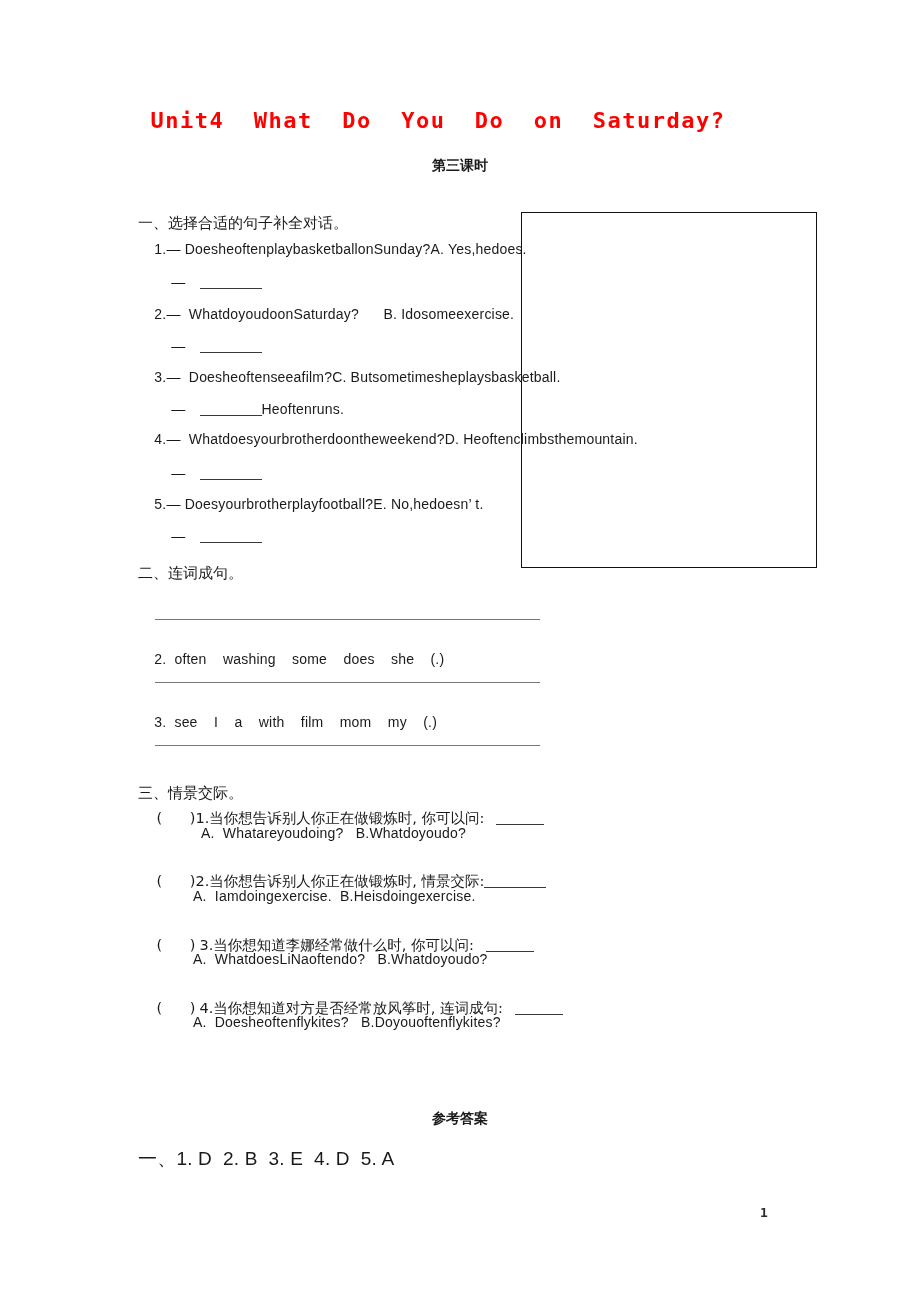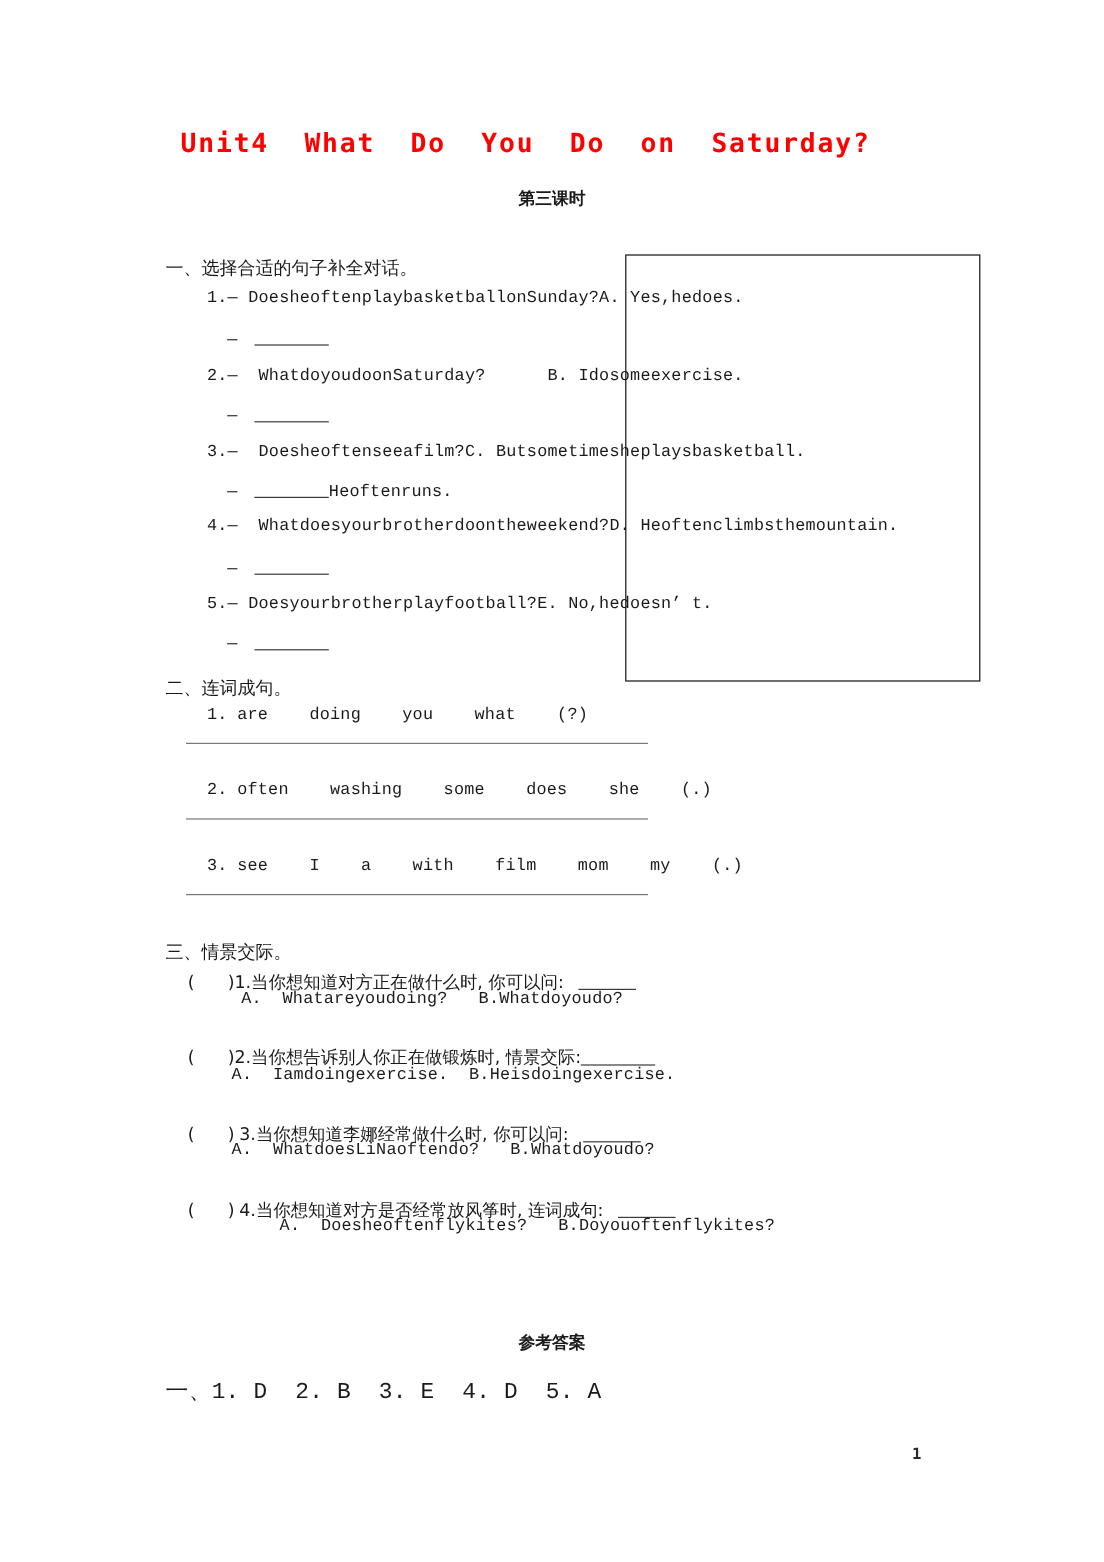--- a/index.html
+++ b/index.html
@@ -46,21 +46,21 @@
     font-weight: bold;
     color: #1a1a1a;
   }
 
   
   .cn {
     font-family: "DejaVu Sans", "Liberation Sans", sans-serif;
     font-size: 14.5px;
   }
   .en {
-    font-family: Liberation Mono, monospace;
+    font-family: Liberation Sans, sans-serif;
     font-size: 14px;
     letter-spacing: 0.2px;
   }
 
   .sec-head {
     position: absolute;
     left: 138px;
     font-family: "DejaVu Sans", "Liberation Sans", sans-serif;
     font-size: 15px;
     color: #1a1a1a;
@@ -166,55 +166,52 @@
     <span>5.</span><span>— Doesyourbrotherplayfootball?E. No,hedoesn’ t.</span>
   </div>
   <div class="row en" style="top:512px; left:155px;">
     <span>—</span><span style="display:inline-block;width:14px;"></span><span class="blank-u" style="width:62px;"></span><span></span>
   </div>
 
   <div class="overlay-box"></div>
 
   <div class="sec-head" style="top:540px;">二、连词成句。</div>
 
-  <div class="row en" style="top:572px; left:138px;">
-    <span>1.</span><span style="display:inline-block;width:8px;"></span><span>are    doing    you    what    (?)</span>
-  </div>
   <div class="answer-rule" style="top:619px;"></div>
 
   <div class="row en" style="top:635px; left:138px;">
     <span>2.</span><span style="display:inline-block;width:8px;"></span><span>often    washing    some    does    she    (.)</span>
   </div>
   <div class="answer-rule" style="top:682px;"></div>
 
   <div class="row en" style="top:698px; left:138px;">
     <span>3.</span><span style="display:inline-block;width:8px;"></span><span>see    I    a    with    film    mom    my    (.)</span>
   </div>
   <div class="answer-rule" style="top:745px;"></div>
 
   <div class="sec-head" style="top:760px;">三、情景交际。</div>
 
   <div class="row cn" style="top:793px; left:138px;">
-    <span>(      )</span><span>1.</span><span>当你想知道对方正在做什么时, 你可以问:</span><span style="display:inline-block;width:12px;"></span><span class="blank-u" style="width:48px;"></span>
+    <span>(      )</span><span>1.</span><span>当你想告诉别人你正在做锻炼时, 你可以问:</span><span style="display:inline-block;width:12px;"></span><span class="blank-u" style="width:48px;"></span>
   </div>
   <div class="row en" style="top:825px; left:201px;">A.  Whatareyoudoing?   B.Whatdoyoudo?</div>
 
   <div class="row cn" style="top:856px; left:138px;">
     <span>(      )</span><span>2.</span><span>当你想告诉别人你正在做锻炼时, 情景交际:</span><span class="blank-u" style="width:62px;"></span>
   </div>
   <div class="row en" style="top:888px; left:193px;">A.  Iamdoingexercise.  B.Heisdoingexercise.</div>
 
   <div class="row cn" style="top:920px; left:138px;">
     <span>(      )</span><span style="display:inline-block;width:4px;"></span><span>3.</span><span>当你想知道李娜经常做什么时, 你可以问:</span><span style="display:inline-block;width:12px;"></span><span class="blank-u" style="width:48px;"></span>
   </div>
   <div class="row en" style="top:951px; left:193px;">A.  WhatdoesLiNaoftendo?   B.Whatdoyoudo?</div>
 
   <div class="row cn" style="top:983px; left:138px;">
     <span>(      )</span><span style="display:inline-block;width:4px;"></span><span>4.</span><span>当你想知道对方是否经常放风筝时, 连词成句:</span><span style="display:inline-block;width:12px;"></span><span class="blank-u" style="width:48px;"></span>
   </div>
-  <div class="row en" style="top:1014px; left:193px;margin-left:40px;">A.  Doesheoftenflykites?   B.Doyouoftenflykites?</div>
+  <div class="row en" style="top:1014px; left:193px;">A.  Doesheoftenflykites?   B.Doyouoftenflykites?</div>
 
   <div class="ans-title">参考答案</div>
   <div class="row en" style="top:1146px; left:138px; font-size:19px;">一、1. D  2. B  3. E  4. D  5. A</div>
 
   <div class="page-num">1</div>
 
 </div>
 
 </body></html>

